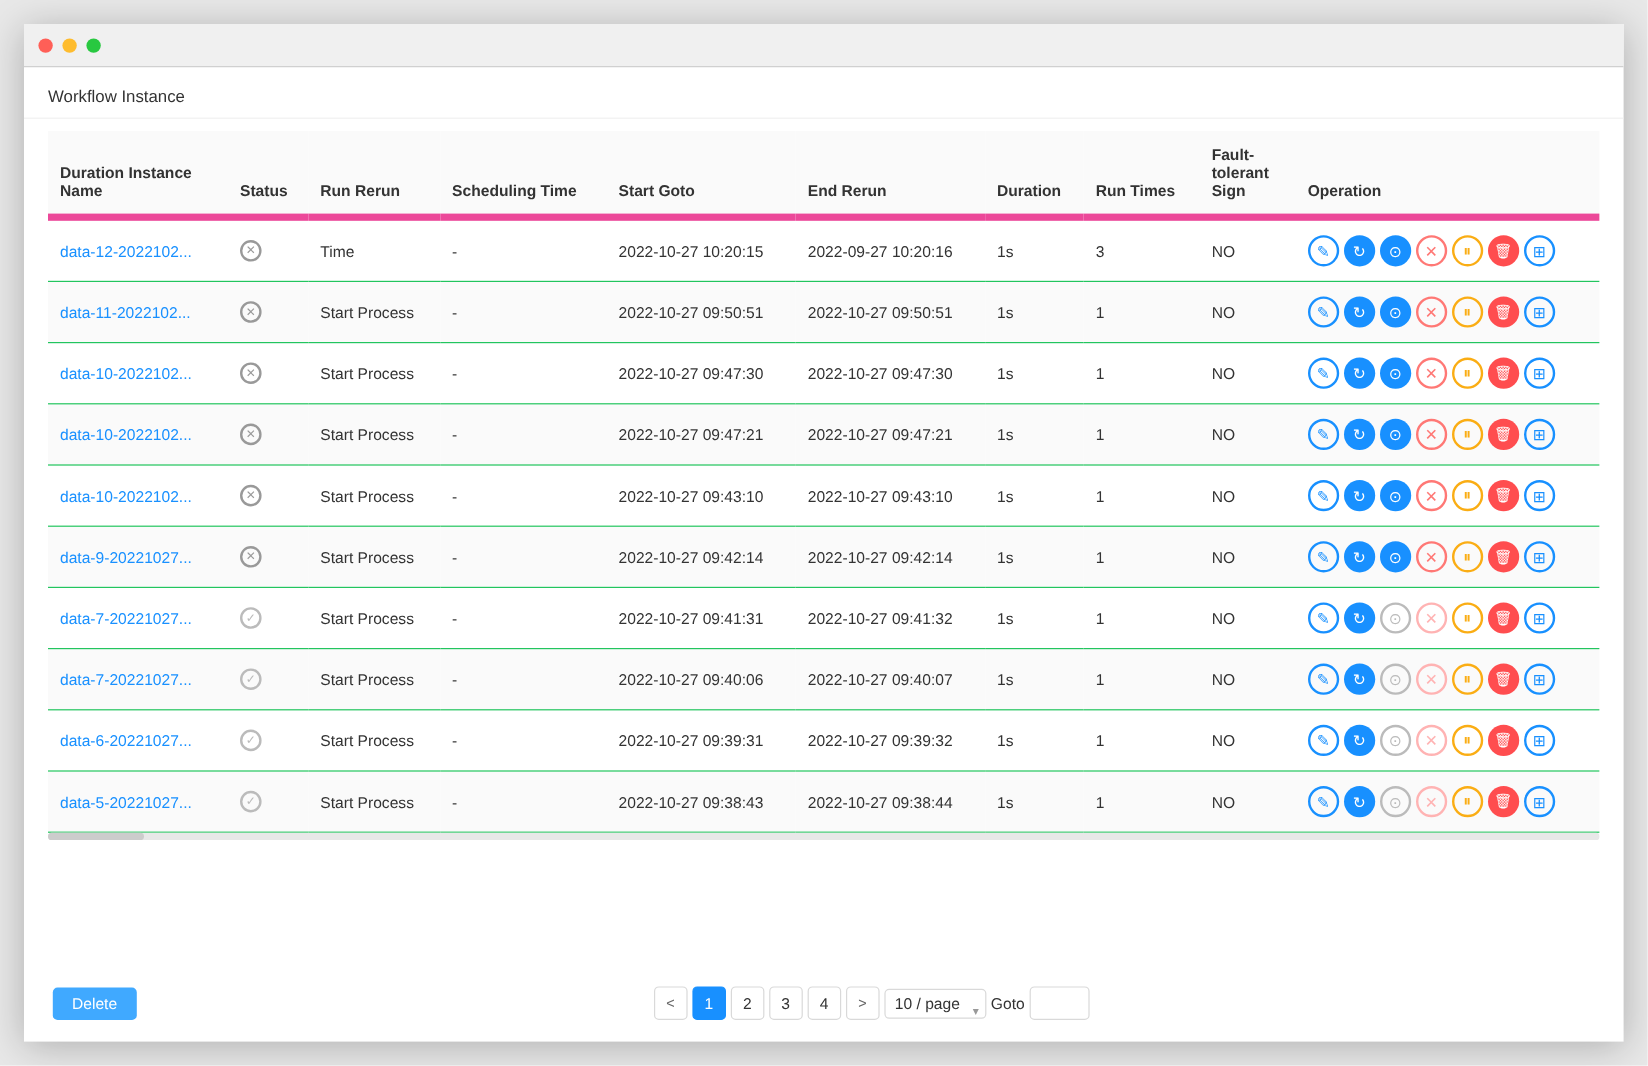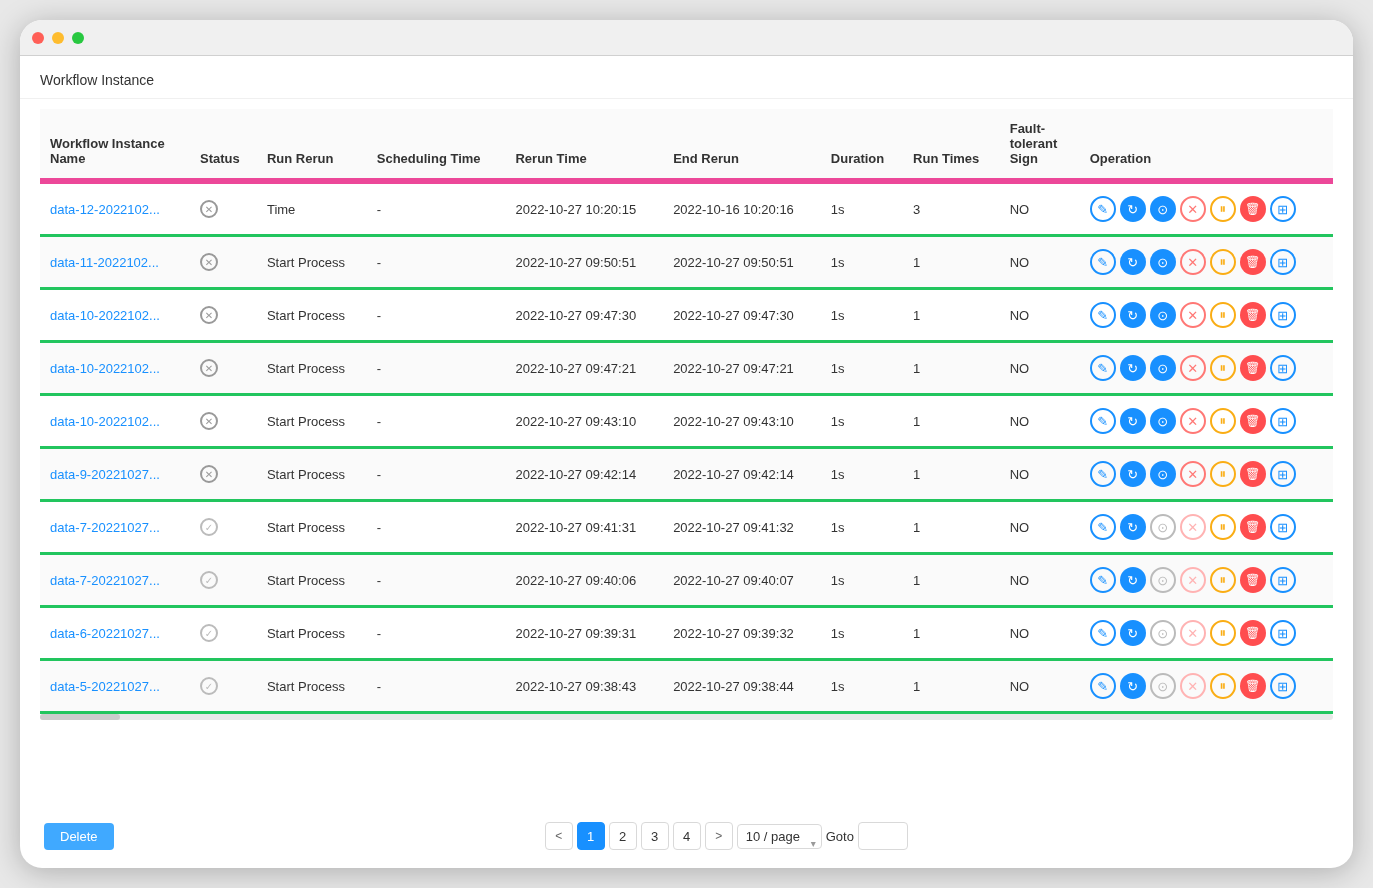--- a/index.html
+++ b/index.html
@@ -9,21 +9,21 @@
       display: flex;
       justify-content: center;
       align-items: center;
       min-height: 100vh;
       font-size: 13px;
     }
     .window {
       width: 1333px;
       min-height: 848px;
       background: #fff;
-      border-radius: 22px;
+      border-radius: 0;
       box-shadow: 0 4px 30px rgba(0,0,0,0.25);
       overflow: hidden;
       display: flex;
       flex-direction: column;
     }
     .title-bar {
       background: #f0f0f0;
       height: 36px;
       display: flex;
       align-items: center;
@@ -71,21 +71,21 @@
       text-align: left;
       border-bottom: 6px solid #ec4899;
       white-space: nowrap;
       vertical-align: bottom;
     }
     thead th:first-child {
       white-space: normal;
       width: 150px;
     }
     tbody tr {
-      border-bottom: 3px solid #22c55e;
+      border-bottom: 1px solid #22c55e;
     }
     tbody tr:nth-child(even) {
       background: #fafafa;
     }
     tbody td {
       padding: 12px 10px;
       color: #333;
       vertical-align: middle;
     }
     .link {
@@ -249,42 +249,42 @@
     <div class="traffic-light tl-max"></div>
   </div>
 
   <div class="page-header">Workflow Instance</div>
 
   <div class="content">
     <div class="table-wrapper">
       <table>
         <thead>
           <tr>
-            <th>Workflow Instance Name</th>
+            <th>Duration Instance Name</th>
             <th>Status</th>
             <th>Run Rerun</th>
             <th>Scheduling Time</th>
-            <th>Rerun Time</th>
+            <th>Start Goto</th>
             <th>End Rerun</th>
             <th>Duration</th>
             <th>Run Times</th>
             <th style="white-space:normal;width:80px;">Fault-tolerant Sign</th>
             <th>Operation</th>
           </tr>
         </thead>
         <tbody id="table-body">
         <tr>
     <td><a class="link">data-12-2022102...</a></td>
     <td>
       <span class="icon-circle-x">✕</span>
     </td>
     <td>Time</td>
     <td>-</td>
     <td>2022-10-27 10:20:15</td>
-    <td>2022-10-16 10:20:16</td>
+    <td>2022-09-27 10:20:16</td>
     <td>1s</td>
     <td>3</td>
     <td>NO</td>
     <td>
       <div class="ops">
         <button class="op-btn op-edit" title="Edit">✎</button>
         <button class="op-btn op-reload" title="Reload">↻</button>
         <button class="op-btn op-view" title="View">⊙</button>
         <button class="op-btn op-close" title="Stop" style="">✕</button>
         <button class="op-btn op-pause" title="Pause" style="border-color:#faad14;color:#faad14;">⏸</button>

